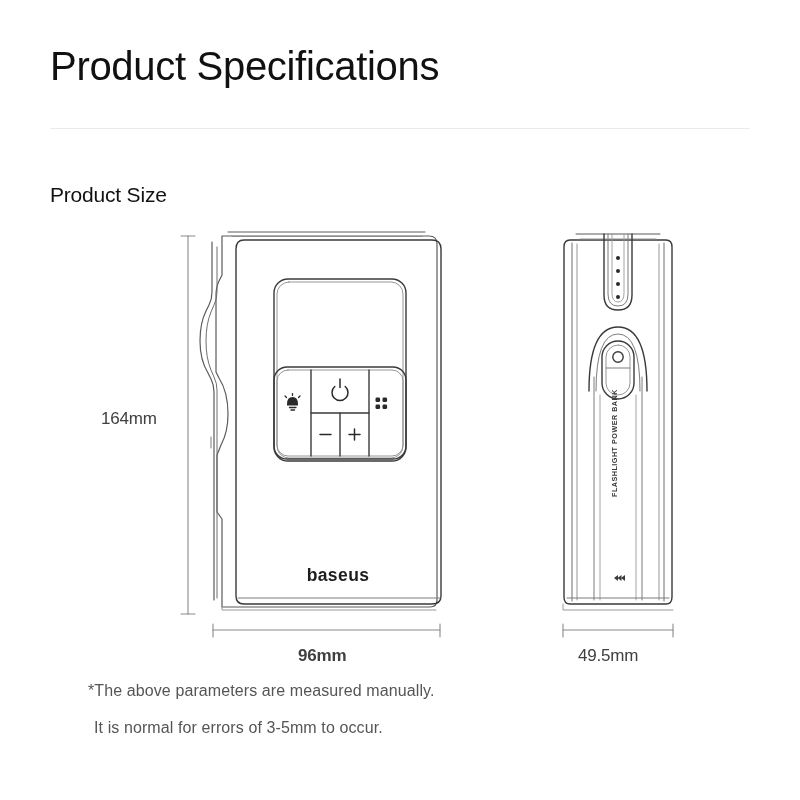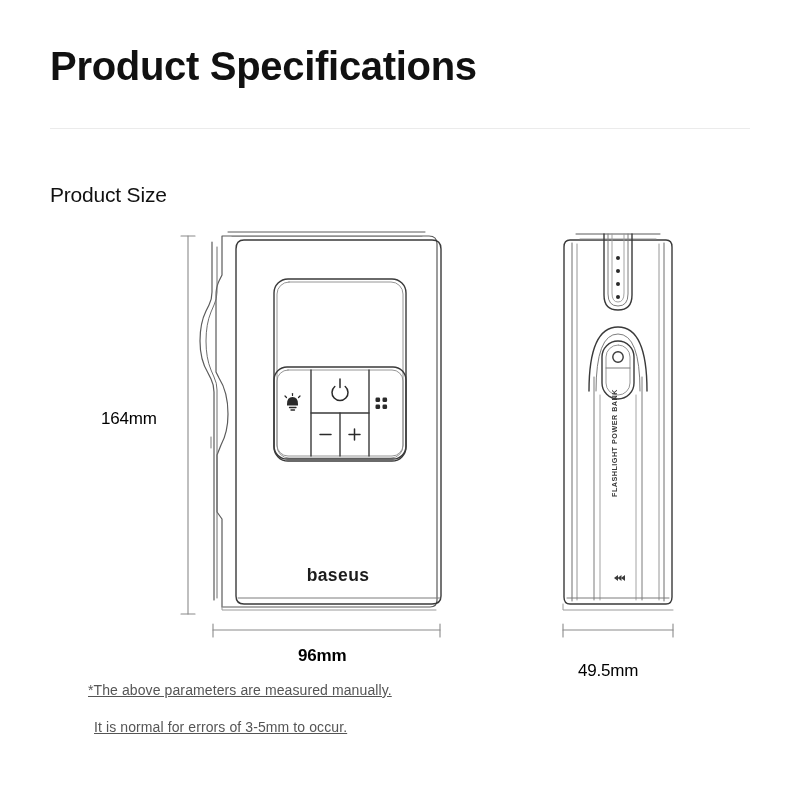--- a/index.html
+++ b/index.html
@@ -14,21 +14,21 @@
     font-family: "Liberation Sans", sans-serif;
     color: #1a1a1a;
     overflow: hidden;
   }
 
   .page-title {
     position: absolute;
     left: 50px;
     top: 44px;
     font-size: 40px;
-    font-weight: 700;
+    font-weight: 400;
     letter-spacing: -0.3px;
     color: #111111;
     line-height: 1.1;
   }
 
   .divider {
     position: absolute;
     left: 50px;
     top: 128px;
     width: 700px;
@@ -50,38 +50,37 @@
     position: absolute;
     left: 0;
     top: 0;
     width: 800px;
     height: 800px;
   }
 
   .note {
     position: absolute;
     left: 88px;
-    font-size: 14px;
+    font-size: 16px;
     color: #555555;
     letter-spacing: 0.1px;
-    text-decoration: underline;
   }
   .note.line1 { top: 682px; }
   .note.line2 { top: 719px; margin-left: 6px; }
 
   .dim-label {
     position: absolute;
     font-size: 17px;
-    color: #000000;
+    color: #404040;
     letter-spacing: -0.2px;
     white-space: nowrap;
   }
   #dim-height-label { left: 101px; top: 409px; }
   #dim-width-front-label { left: 298px; top: 646px; font-weight: bold; }
-  #dim-width-side-label { left: 578px; top: 646px; margin-top: 15px; }
+  #dim-width-side-label { left: 578px; top: 646px; }
 </style>
 </head>
 <body>
 
 <div class="page-title">Product Specifications</div>
 
 <div class="divider"></div>
 
 <div class="section-title">Product Size</div>
 

